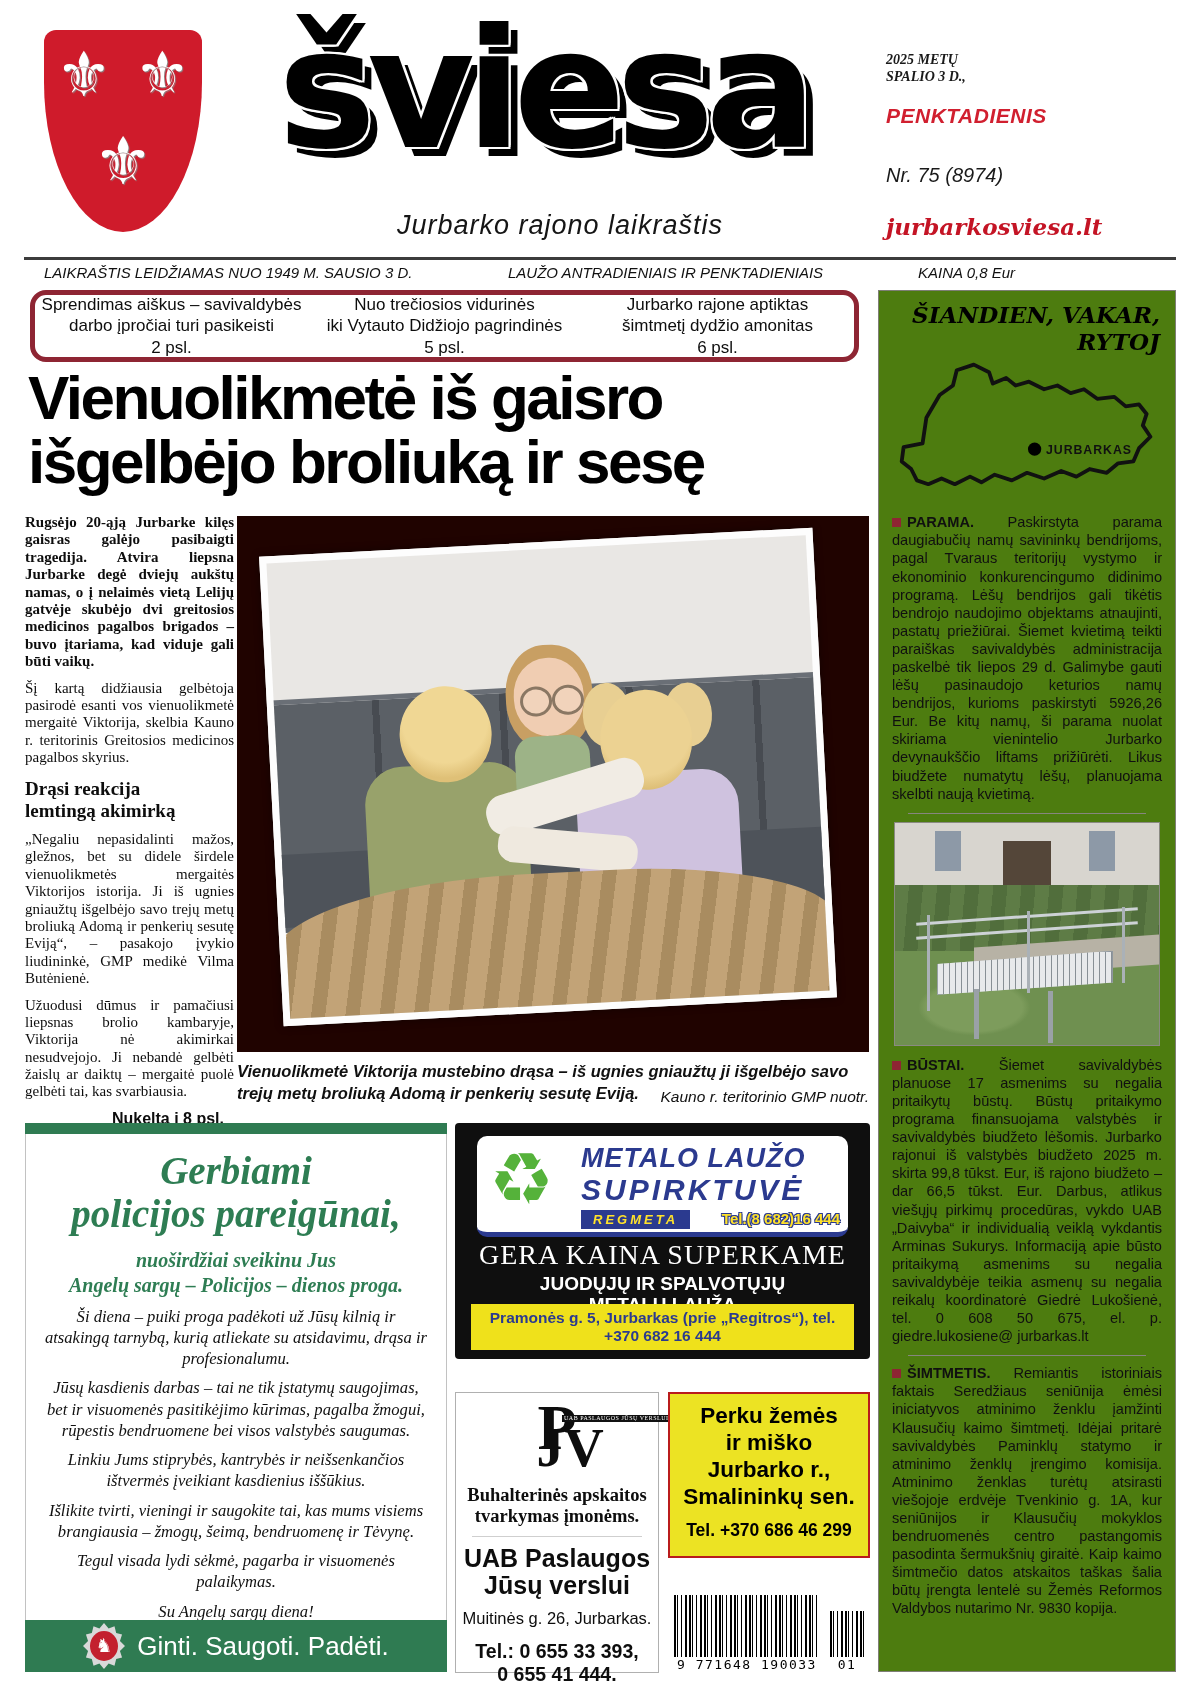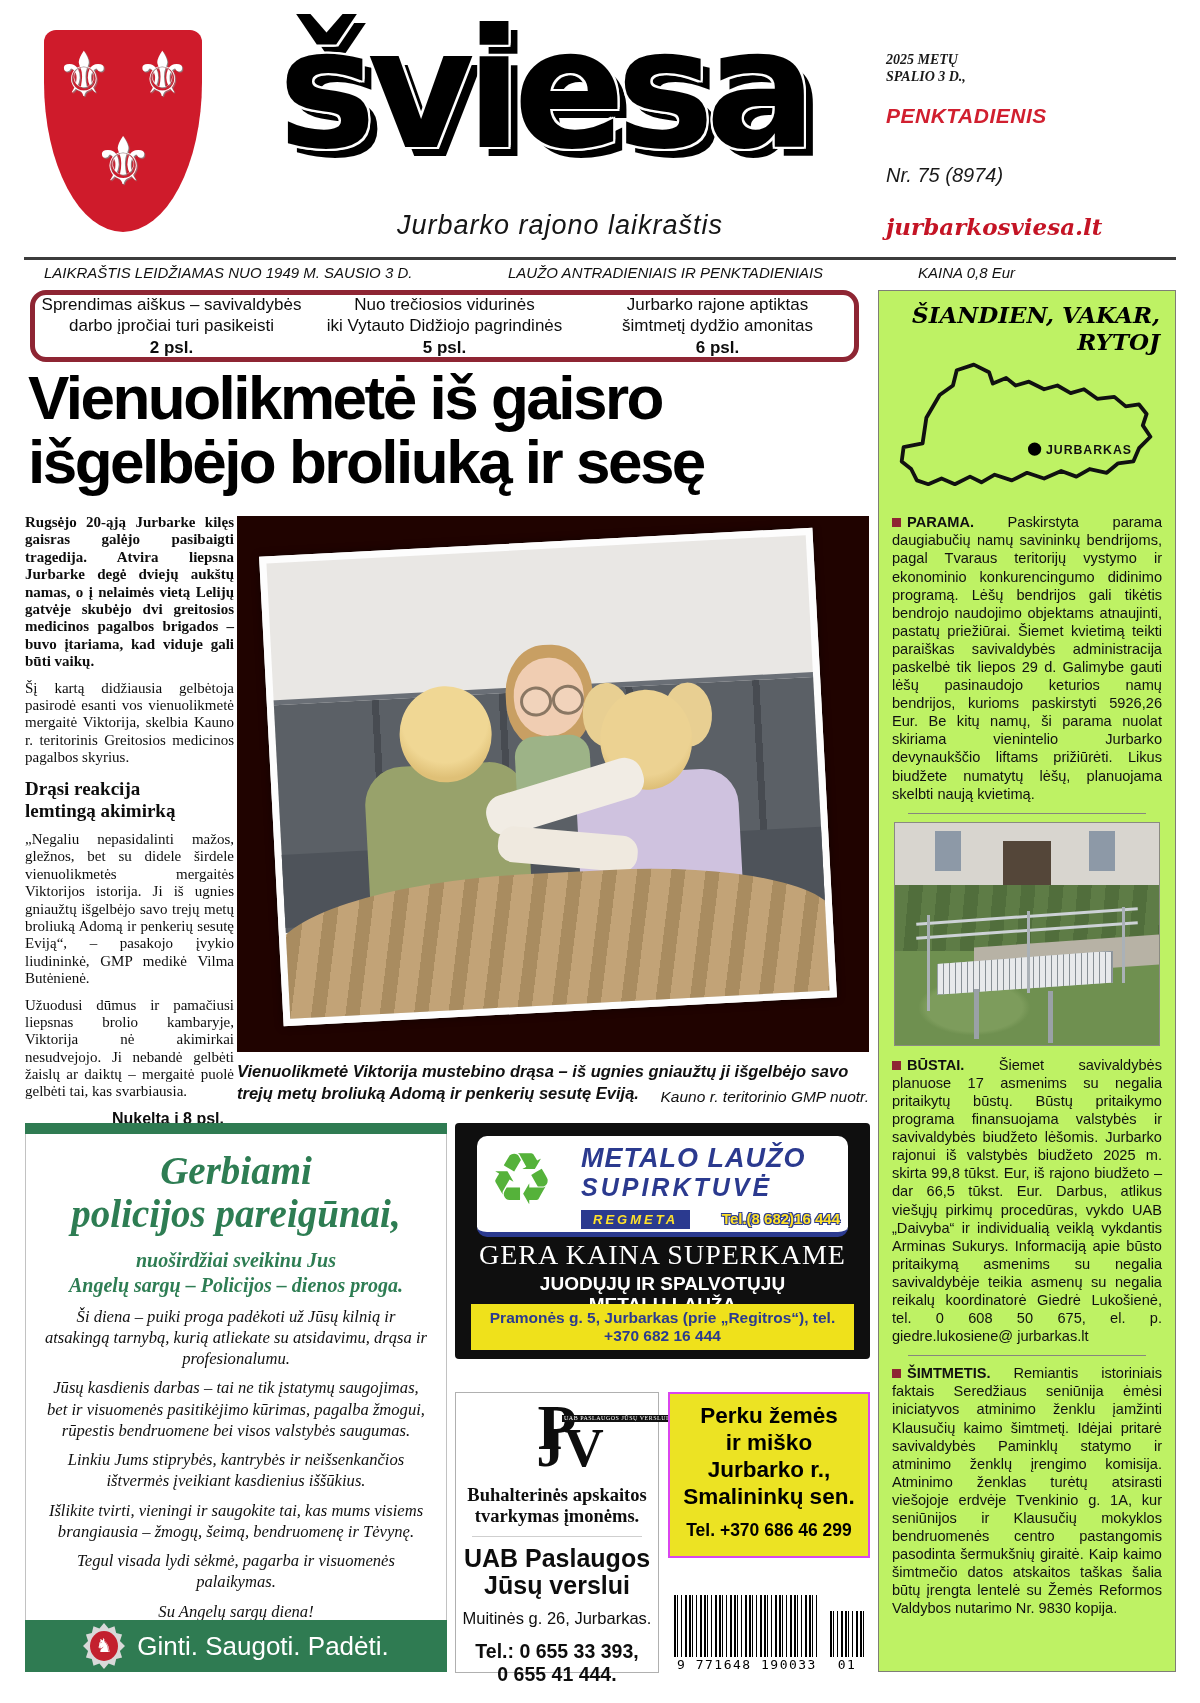--- a/index.html
+++ b/index.html
@@ -29,21 +29,21 @@
   .rule{position:absolute;left:24px;top:257px;width:1152px;height:3px;background:#3c3c3c;}
   .info-bar{position:absolute;left:0;top:264px;width:1200px;height:20px;font-style:italic;font-size:15px;color:#111;}
   .info-left{position:absolute;left:44px;}
   .info-center{position:absolute;left:508px;}
   .info-right{position:absolute;left:918px;}
 
   
   .teaser-box{position:absolute;left:30px;top:290px;width:819px;height:62px;
               border:5px solid #8e2533;border-radius:16px;display:flex;align-items:center;background:#fff;}
   .teaser{flex:1;text-align:center;font-size:17px;line-height:1.25;color:#0d0d0d;}
-  .teaser .pg{font-weight:bold;}
+  .teaser .pg{font-weight:normal;}
 
   
   .headline{position:absolute;left:28px;top:366px;width:852px;font-weight:bold;font-size:62px;
             line-height:1.04;letter-spacing:-2.5px;color:#000;}
   .left-col{position:absolute;left:25px;top:514px;width:209px;font-family:"Liberation Serif",serif;
             font-size:15px;line-height:1.16;text-align:justify;color:#0d0d0d;}
   .left-col p{margin:0 0 9px;}
   .lead-bold{font-weight:bold;}
   .subhead{font-size:19px;font-weight:bold;line-height:1.12;margin:12px 0 10px;text-align:left;}
   .continued{text-align:right;font-family:"Liberation Sans",sans-serif;font-weight:bold;
@@ -107,21 +107,21 @@
   .badge-core{position:absolute;left:7px;top:8px;width:28px;height:30px;border-radius:50%;background:#c3202e;
               color:#fff;font-size:19px;line-height:30px;text-align:center;}
   .pa-slogan{flex:1;text-align:center;color:#fff;font-size:26px;margin-right:46px;}
 
   
   .metal-ad{position:absolute;left:455px;top:1123px;width:415px;height:236px;background:#0f0f0f;border-radius:4px;}
   .mp{position:absolute;left:22px;top:13px;width:371px;height:96px;background:#fff;border-radius:10px;
       border-bottom:5px solid #2b3a8f;}
   .mp-recycle{position:absolute;left:12px;top:2px;font-size:72px;line-height:1.15;color:#55b23a;font-family:"DejaVu Sans",sans-serif;}
   .mp-l1{position:absolute;left:104px;top:7px;font-weight:bold;font-style:italic;font-size:27px;color:#2b3a8f;letter-spacing:1px;}
-  .mp-l2{position:absolute;left:104px;top:37px;font-weight:bold;font-style:italic;font-size:25px;color:#2b3a8f;letter-spacing:3px;}
+  .mp-l2{position:absolute;left:104px;top:37px;font-weight:bold;font-style:italic;font-size:30px;color:#2b3a8f;letter-spacing:3px;}
   .mp-brand{position:absolute;left:104px;bottom:3px;background:#2b3a8f;color:#ffe22a;
             font-weight:bold;font-style:italic;font-size:13px;padding:2px 12px;letter-spacing:3px;}
   .mp-tel{position:absolute;right:8px;bottom:5px;color:#ffe22a;font-weight:bold;font-size:15px;
           text-shadow:1px 1px 0 #2b3a8f,-1px -1px 0 #2b3a8f,1px -1px 0 #2b3a8f,-1px 1px 0 #2b3a8f;}
   .m-big1{position:absolute;top:116px;width:100%;text-align:center;color:#fff;
           font-family:"Liberation Serif",serif;font-size:28px;letter-spacing:1px;}
   .m-big2{position:absolute;top:150px;width:100%;text-align:center;color:#fff;font-weight:bold;font-size:19px;}
   .m-big3{position:absolute;top:171px;width:100%;text-align:center;color:#fff;font-weight:bold;font-size:19px;}
   .m-strip{position:absolute;left:16px;right:16px;bottom:9px;background:#efe11b;color:#2b3a8f;
            font-weight:bold;font-size:15.5px;text-align:center;padding:5px 2px;}
@@ -135,34 +135,34 @@
             background:#111;color:#fff;padding:1px 2px;}
   .pjv-JV{display:block;font-weight:bold;font-size:55px;margin-top:-30px;padding-left:26px;}
   .pjv-line{font-weight:bold;font-size:18.5px;line-height:1.15;}
   .pjv-hr{border:none;border-top:1px solid #cfcfcf;width:84%;margin:8px auto;}
   .pjv-name{font-family:"Liberation Sans",sans-serif;font-weight:bold;font-size:25px;line-height:1.08;}
   .pjv-addr{font-family:"Liberation Sans",sans-serif;font-size:16.5px;margin-top:10px;}
   .pjv-tel{font-family:"Liberation Sans",sans-serif;font-weight:bold;font-size:19.5px;line-height:1.2;margin-top:12px;}
 
   
   .land-ad{position:absolute;left:668px;top:1392px;width:202px;height:166px;background:#ece323;
-           border:2px solid #d946ef;text-align:center;box-sizing:border-box;padding-top:8px;color:#000;}
+           border:2px solid #b91c1c;text-align:center;box-sizing:border-box;padding-top:8px;color:#000;}
   .la-line{font-weight:bold;font-size:22.5px;line-height:1.2;}
   .la-tel{font-weight:bold;font-size:17.5px;margin-top:10px;}
   .barcode{position:absolute;left:668px;top:1580px;width:202px;height:92px;display:flex;
            align-items:flex-end;justify-content:center;gap:10px;background:#fff;}
   .bc-main{width:146px;}
   .bc-bars{height:62px;background:repeating-linear-gradient(90deg,#000 0 2px,#fff 2px 3px,#000 3px 4px,
            #fff 4px 7px,#000 7px 8px,#fff 8px 11px,#000 11px 13px,#fff 13px 15px);}
   .bc-digits{font-family:"DejaVu Sans Mono",monospace;font-size:13px;letter-spacing:1.5px;text-align:center;color:#000;}
   .bc-addon{width:34px;}
   .bc-addon .bc-bars{height:46px;}
 
   
-  .sidebar{position:absolute;left:878px;top:290px;width:298px;height:1382px;background:#bef264;
+  .sidebar{position:absolute;left:878px;top:290px;width:298px;height:1382px;background:#4d7c0f;
            border:1.5px solid #7e7e76;box-sizing:border-box;padding:10px 13px;}
   .sb-title{font-family:"DejaVu Serif",serif;font-weight:bold;font-style:italic;font-size:23px;
             line-height:1.18;text-align:right;color:#000;padding-right:2px;}
   .sb-map{display:block;margin:2px auto 2px;}
   .sb-p{font-size:14.6px;line-height:1.24;text-align:justify;color:#101010;margin:6px 0 10px;}
   .sq{display:inline-block;width:9px;height:9px;background:#8e2533;margin-right:6px;}
   .sb-label{font-weight:bold;}
   .sb-sep{border:none;border-top:1px solid #86867e;width:88%;margin:8px auto;}
   .sb-photo{height:222px;border:1px solid #8a8a82;position:relative;overflow:hidden;margin:4px 2px 10px;background:#d8d5cf;}
   .rp-win{position:absolute;width:26px;height:40px;background:#8d99a7;top:8px;}

